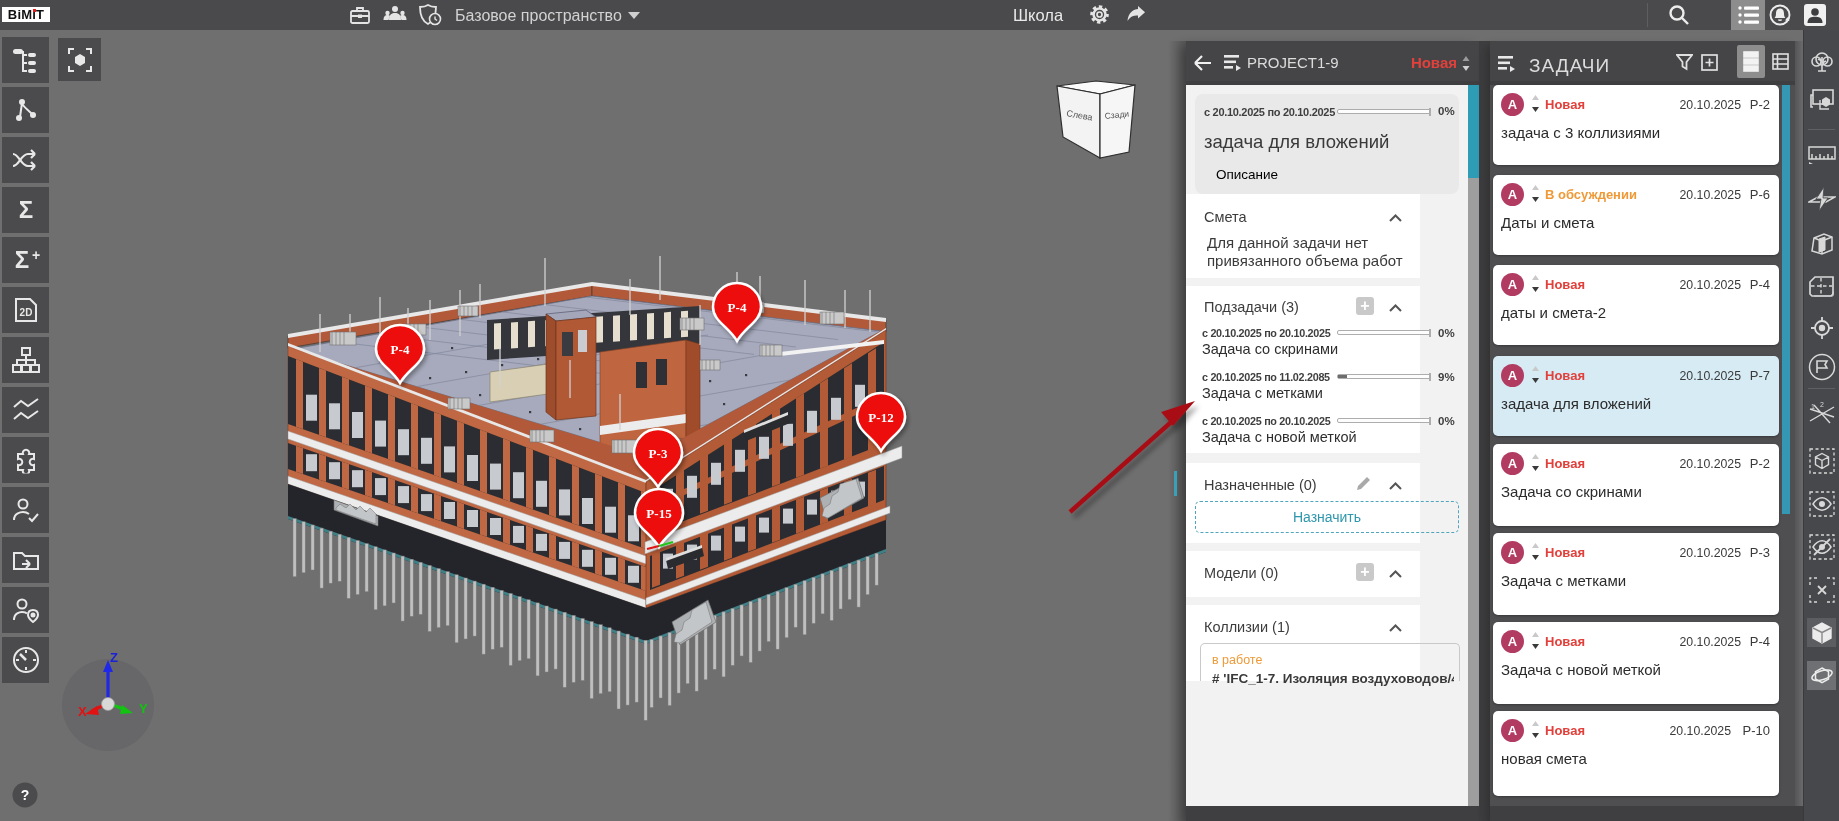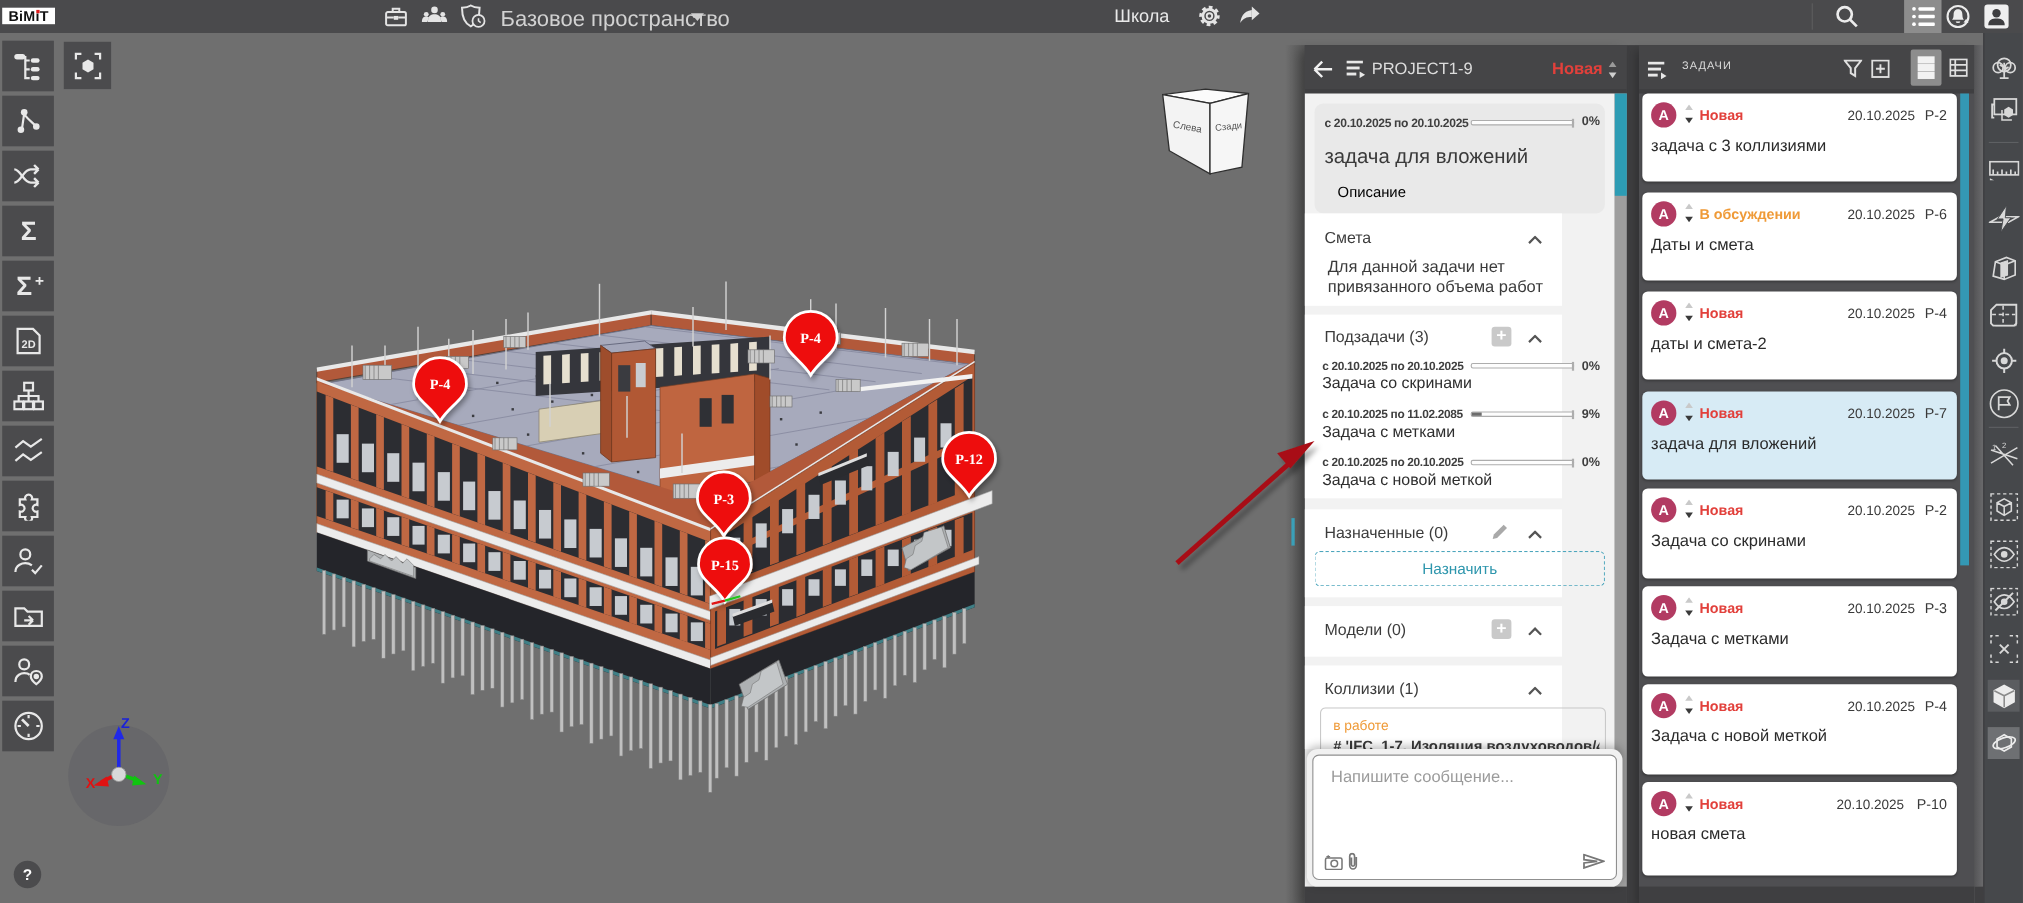--- a/index.html
+++ b/index.html
@@ -2,21 +2,21 @@
 <html><head>
 <meta charset="utf-8">
 <style>
   * { margin:0; padding:0; box-sizing:border-box; }
   html,body { width:1839px; height:821px; overflow:hidden; background:#6f6f6f;
     font-family:"Liberation Sans", sans-serif; }
   .abs { position:absolute; }
   #topbar { position:absolute; left:0; top:0; width:1839px; height:30px; background:#4a4a4c; z-index:50; }
   #topbar .logo { position:absolute; left:2px; top:7px; width:48px; height:15px; background:#fff;
      color:#111; font-weight:bold; font-size:13px; line-height:15px; text-align:center; letter-spacing:0.2px; }
-  .tbtxt { position:absolute; color:#d2d2d2; font-size:20px; top:7px; }
+  .tbtxt { position:absolute; color:#d2d2d2; font-size:16px; top:7px; }
   #viewport { position:absolute; left:0; top:30px; width:1839px; height:791px; background:#6f6f6f; z-index:1; }
   .lbtn { position:absolute; width:47px; height:46px; background:#4b4b4d; z-index:10; }
   .lbtn svg { position:absolute; left:50%; top:50%; transform:translate(-50%,-50%); }
   #midpanel { position:absolute; left:1186px; top:41px; width:293px; height:780px; background:#3f3f41; z-index:20; overflow:hidden; box-shadow:-6px 4px 10px rgba(0,0,0,0.28); }
   #taskpanel { position:absolute; left:1490px; top:41px; width:305px; height:780px; background:#3f3f41; z-index:20; overflow:hidden; box-shadow:-4px 4px 8px rgba(0,0,0,0.22); }
   #rsidebar { position:absolute; left:1803px; top:30px; width:36px; height:791px; background:#46484b; z-index:30; border-left:1px solid #3a3a3c; }
   .mph { position:absolute; left:0; top:0; width:100%; height:40px; background:#454547; }
   .sec { position:absolute; left:0; width:234px; background:#fff; }
   .sechdr { position:absolute; left:18px; font-size:14.5px; color:#3c3c3c; }
   .chev { position:absolute; }
@@ -726,46 +726,30 @@
     <div class="sechdr" style="top:14px;">Коллизии (1)</div>
     <svg class="chev" style="right:18px;top:19px;" width="13" height="8" viewBox="0 0 13 8" fill="none" stroke="#555" stroke-width="2">
         <path d="M1 7 L6.5 1.5 L12 7"></path>
       </svg>
     <div class="abs" style="left:14px;top:38px;width:260px;height:38px;border:1px solid #c9c9c9;border-radius:5px 5px 0 0;border-bottom:none;">
       <div class="abs" style="left:11px;top:9px;font-size:12.5px;color:#ef9a37;">в работе</div>
       <div class="abs" style="left:11px;top:27px;font-size:13.5px;font-weight:bold;color:#3a3a3a;white-space:nowrap;overflow:hidden;width:242px;"># 'IFC_1-7. Изоляция воздуховодов/4</div>
     </div>
   </div>
 
-  <div class="abs" style="left:2px;top:640px;width:287px;height:125px;background:#f1f1f1;border-radius:10px;box-shadow:0 -2px 8px rgba(0,0,0,0.25);">
-    <div class="abs" style="left:5px;top:5px;right:5px;bottom:6px;background:#fff;border:1.5px solid #8f8f8f;border-radius:6px;">
-      <div class="abs" style="left:16px;top:11px;font-size:15px;color:#9b9b9b;">Напишите сообщение...</div>
-      <svg class="abs" style="left:9px;bottom:8px;" width="18" height="15" viewBox="0 0 18 15" fill="none" stroke="#777" stroke-width="1.4">
-          <rect x="2" y="4" width="15" height="10.5" rx="1.5"></rect>
-          <circle cx="10" cy="9" r="3"></circle>
-          <path d="M4.5 4 V1.5 M2.8 2.8 H6.2" stroke-width="1.2"></path>
-        </svg>
-      <svg class="abs" style="left:31px;bottom:8px;" width="10" height="16" viewBox="0 0 10 16" fill="none" stroke="#777" stroke-width="1.5">
-          <path d="M8 4 V11.5 C8 13.5 6.6 15 5 15 C3.4 15 2 13.5 2 11.5 V3.5 C2 2 3 1 4.2 1 C5.4 1 6.4 2 6.4 3.5 V11 C6.4 11.8 5.8 12.5 5 12.5 C4.2 12.5 3.6 11.8 3.6 11 V4.5"></path>
-        </svg>
-      <svg class="abs" style="right:10px;bottom:9px;" width="20" height="14" viewBox="0 0 20 14" fill="none" stroke="#777" stroke-width="1.6">
-          <path d="M1 13 L19 7 L1 1 L1 5.5 L13 7 L1 8.5 Z"></path>
-        </svg>
-    </div>
-  </div>
 </div>
 <div id="taskpanel">
 <div class="mph">
     <svg class="abs" style="left:8px;top:15px;" width="18" height="16" viewBox="0 0 18 16" fill="#e8e8e8">
         <rect x="0" y="0" width="15" height="2.6"></rect>
         <rect x="0" y="5.5" width="12" height="2.6"></rect>
         <rect x="0" y="11" width="9" height="2.6"></rect>
         <polygon points="12,10 17,13 12,16"></polygon>
       </svg>
-    <div class="abs" style="left:39px;top:14px;font-size:10px;color:#dcdcdc;letter-spacing:1px;">ЗАДАЧИ</div>
+    <div class="abs" style="left:39px;top:14px;font-size:19px;color:#dcdcdc;letter-spacing:1px;">ЗАДАЧИ</div>
     <svg class="abs" style="left:186px;top:13px;" width="17" height="17" viewBox="0 0 17 17" fill="none" stroke="#e0e0e0" stroke-width="1.8">
         <path d="M1 1 H16 L10.5 8 V15 L6.5 12.5 V8 Z"></path>
       </svg>
     <svg class="abs" style="left:211px;top:13px;" width="17" height="17" viewBox="0 0 17 17" fill="none" stroke="#e0e0e0" stroke-width="1.7">
         <rect x="1" y="1" width="15" height="15"></rect>
         <path d="M8.5 4.5 V12.5 M4.5 8.5 H12.5"></path>
       </svg>
     <div class="abs" style="left:247px;top:4px;width:28px;height:33px;background:#8d8d8d;border-radius:2px;"></div>
     <svg class="abs" style="left:253px;top:10px;" width="16" height="21" viewBox="0 0 16 21" fill="none" stroke="#f2f2f2" stroke-width="1.6">
         <rect x="1" y="1" width="14" height="5" fill="#f2f2f2"></rect>

